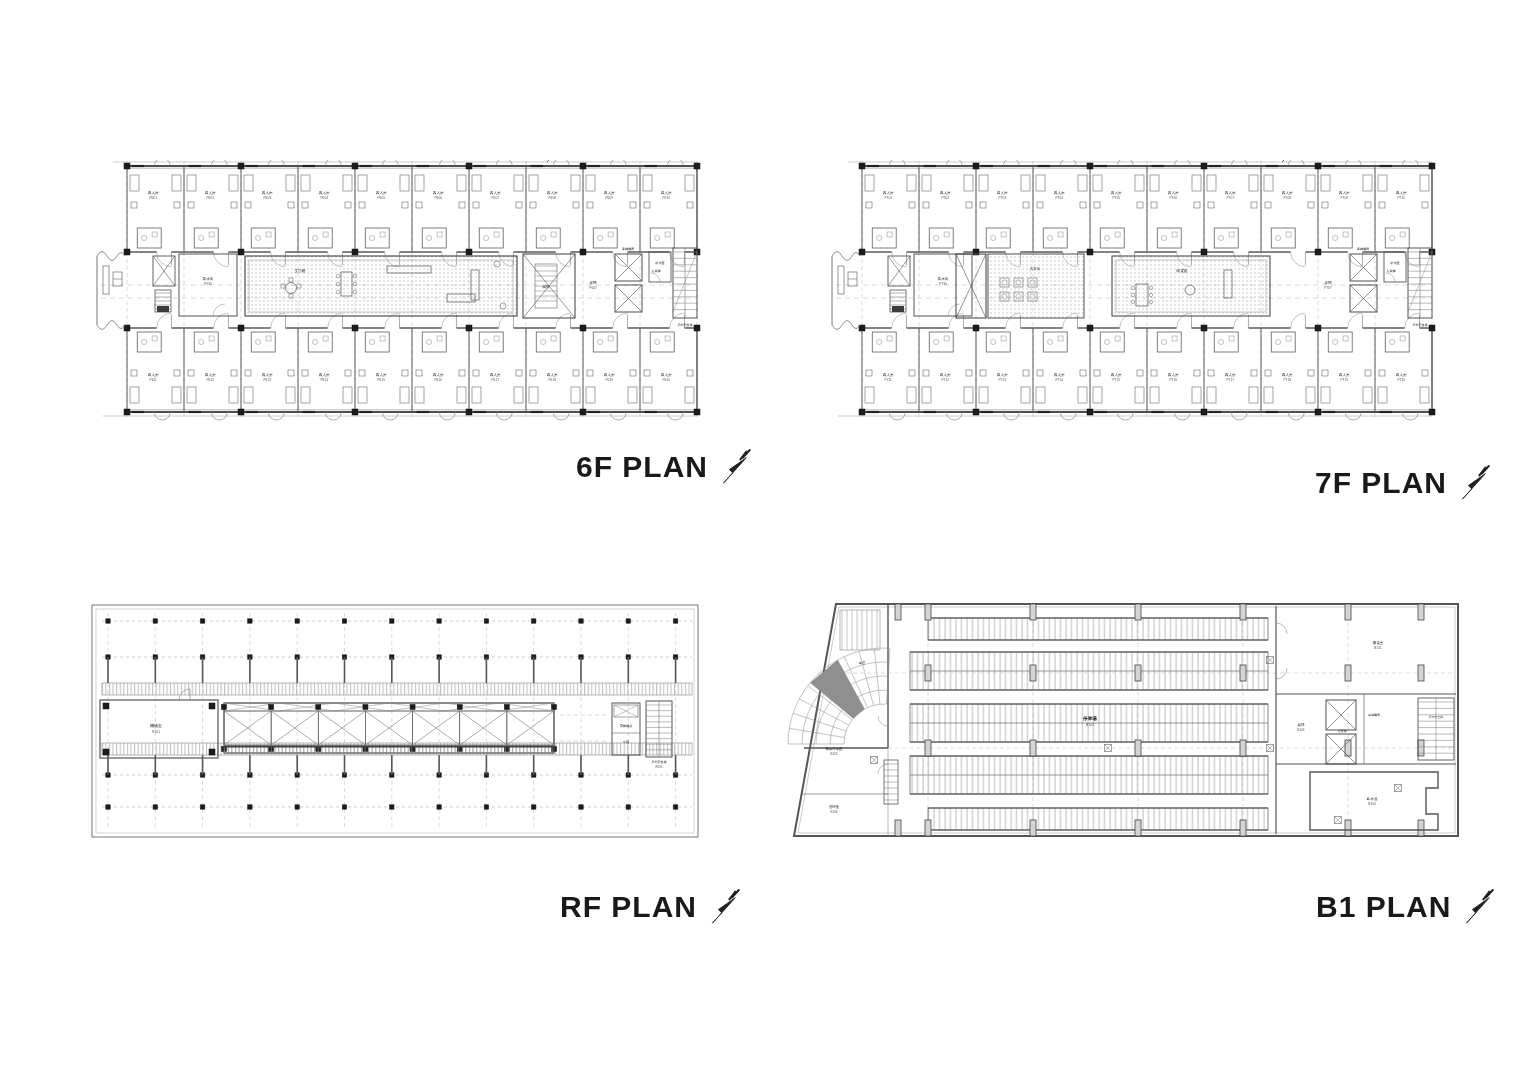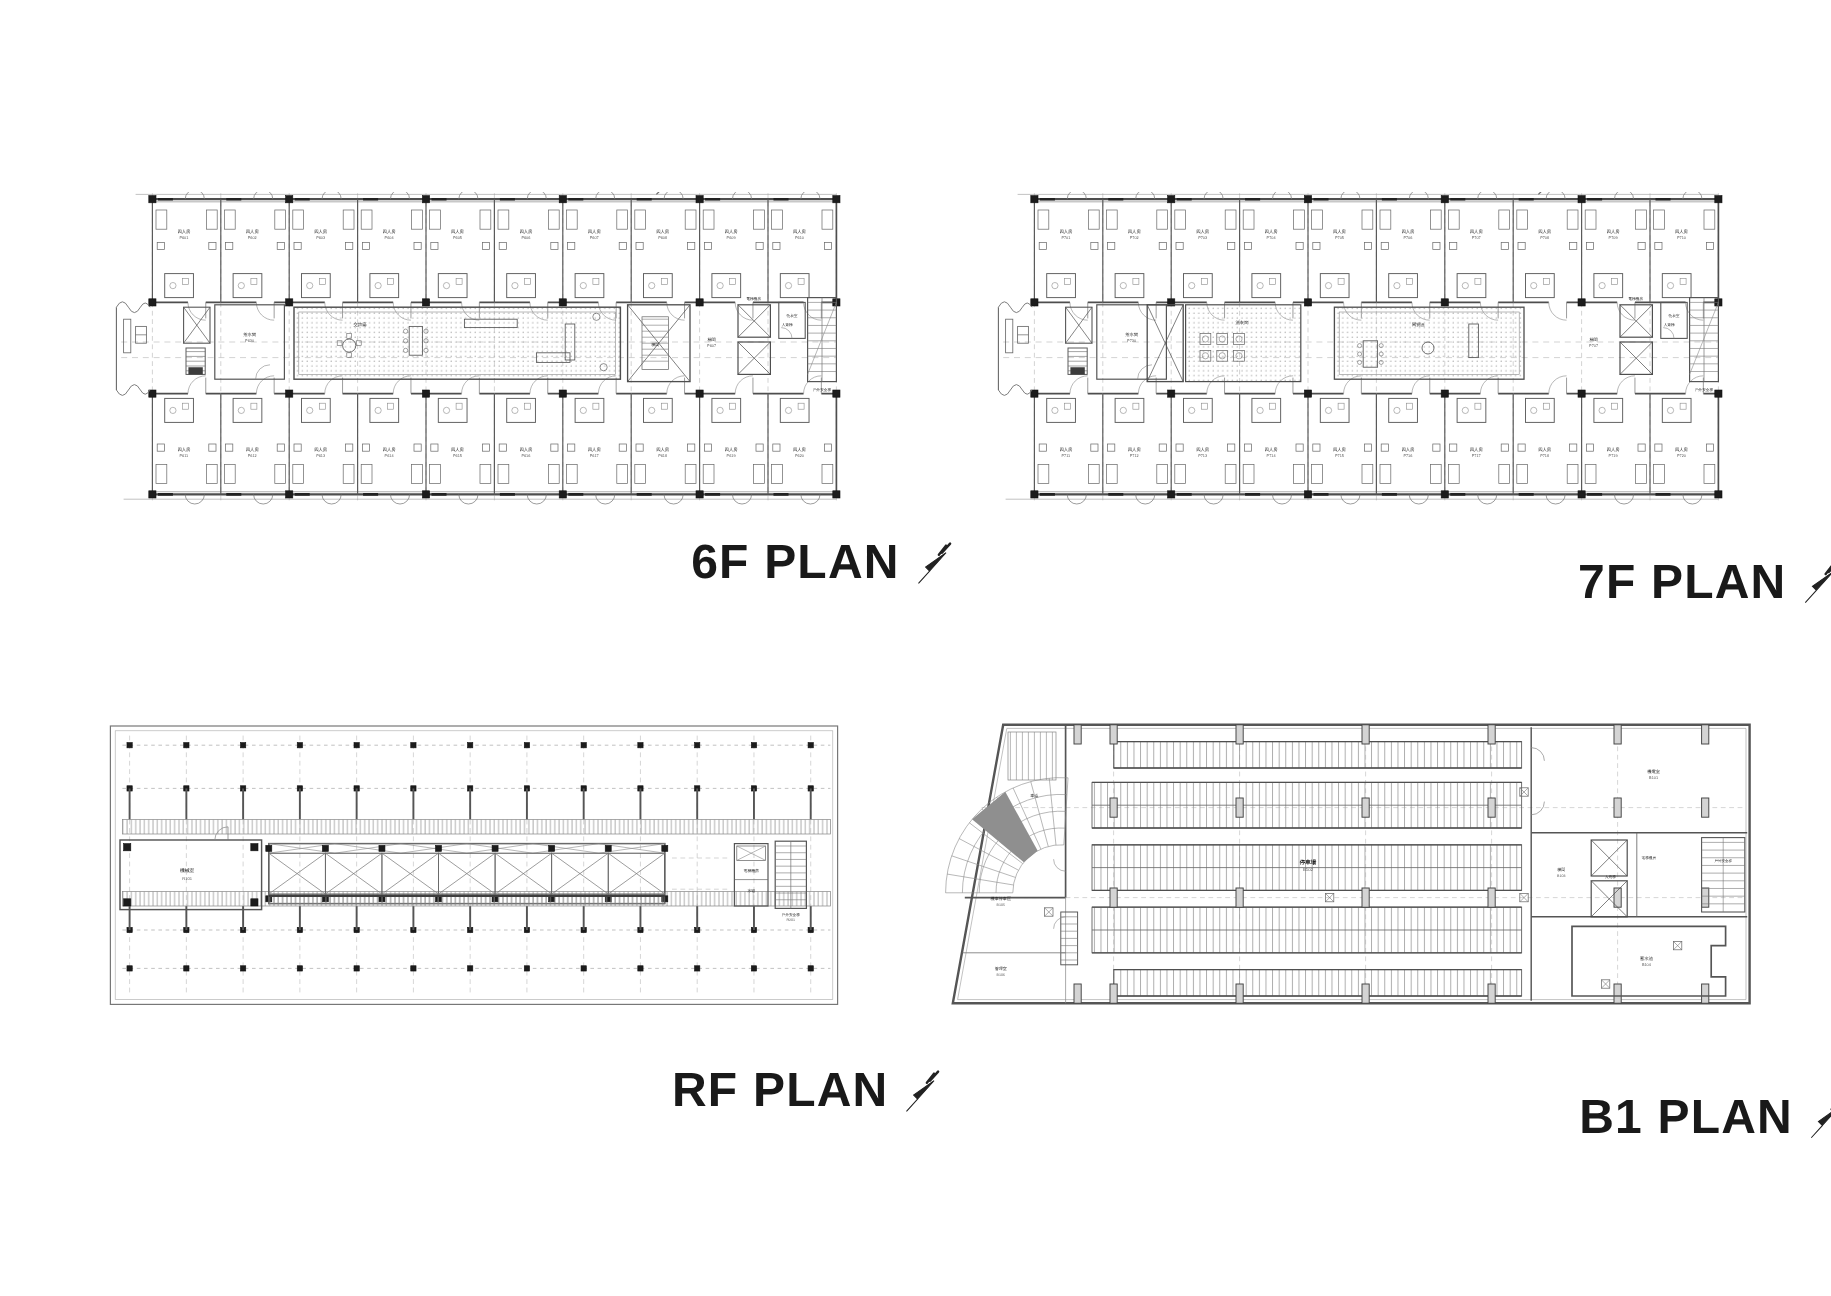--- a/index.html
+++ b/index.html
@@ -6,21 +6,21 @@
   body{
     width:1526px;height:1080px;position:relative;overflow:hidden;
     background:#ffffff;
     font-family:"Liberation Sans", sans-serif;
   }
   .plan{position:absolute;}
   .plan svg{display:block;}
   .ptitle{
     position:absolute;display:flex;align-items:center;gap:12px;
     font-family:"Liberation Sans", sans-serif;
-    font-weight:700;font-size:40px;color:#191919;letter-spacing:1px;
+    font-weight:700;font-size:30px;color:#191919;letter-spacing:1px;
     white-space:nowrap;
   }
   .ptitle svg{display:block;}
 </style>
 </head>
 <body>
 
 <svg width="0" height="0" style="position:absolute">
   <defs>
     <pattern id="pdots" patternUnits="userSpaceOnUse" width="4" height="4">
@@ -1296,19 +1296,19 @@
       <path d="M24,13 L31,4 L27,11 L35,2" fill="none" stroke="#222" stroke-width="2.4" stroke-linecap="round" stroke-linejoin="round"></path>
     </svg>
 </div>
 <div class="ptitle" style="left:560px;top:887px;">
   <span>RF PLAN</span>
   <svg class="narrow" width="34" height="40" viewBox="0 0 40 44">
       <path d="M31,11 L4,41 L15,29 L11,25 Z" fill="#222" stroke="#222" stroke-width="1"></path>
       <path d="M24,13 L31,4 L27,11 L35,2" fill="none" stroke="#222" stroke-width="2.4" stroke-linecap="round" stroke-linejoin="round"></path>
     </svg>
 </div>
-<div class="ptitle" style="left:1316px;top:909px;">
+<div class="ptitle" style="left:1316px;top:887px;">
   <span>B1 PLAN</span>
   <svg class="narrow" width="34" height="40" viewBox="0 0 40 44">
       <path d="M31,11 L4,41 L15,29 L11,25 Z" fill="#222" stroke="#222" stroke-width="1"></path>
       <path d="M24,13 L31,4 L27,11 L35,2" fill="none" stroke="#222" stroke-width="2.4" stroke-linecap="round" stroke-linejoin="round"></path>
     </svg>
 </div>
 
 </body></html>

